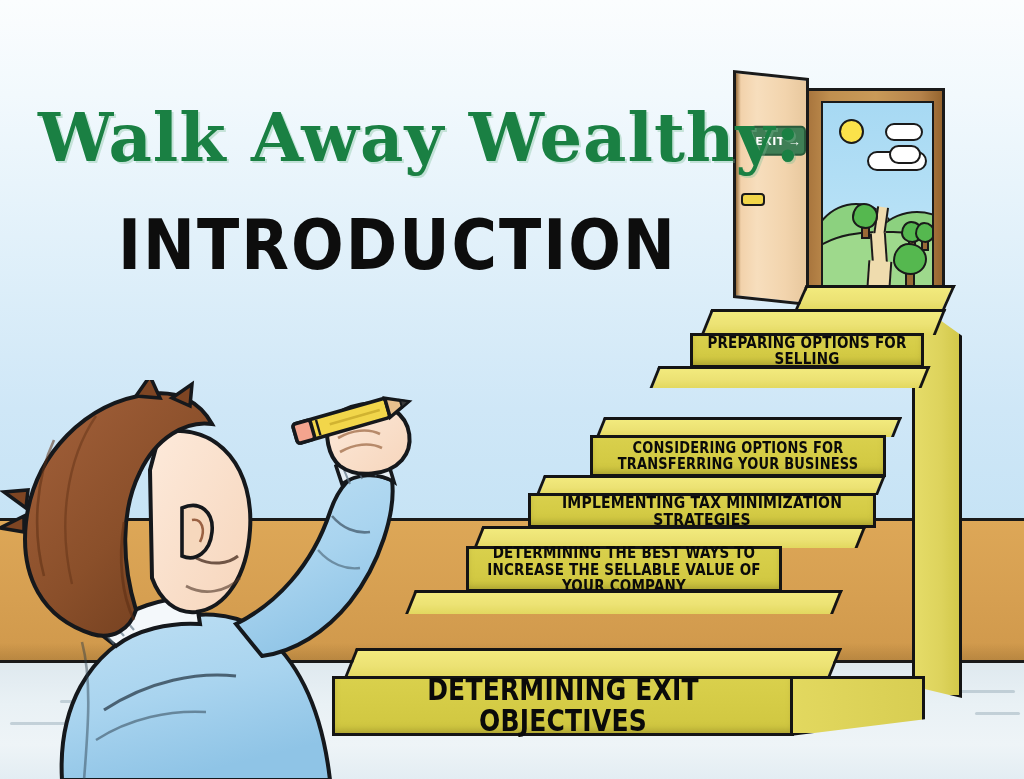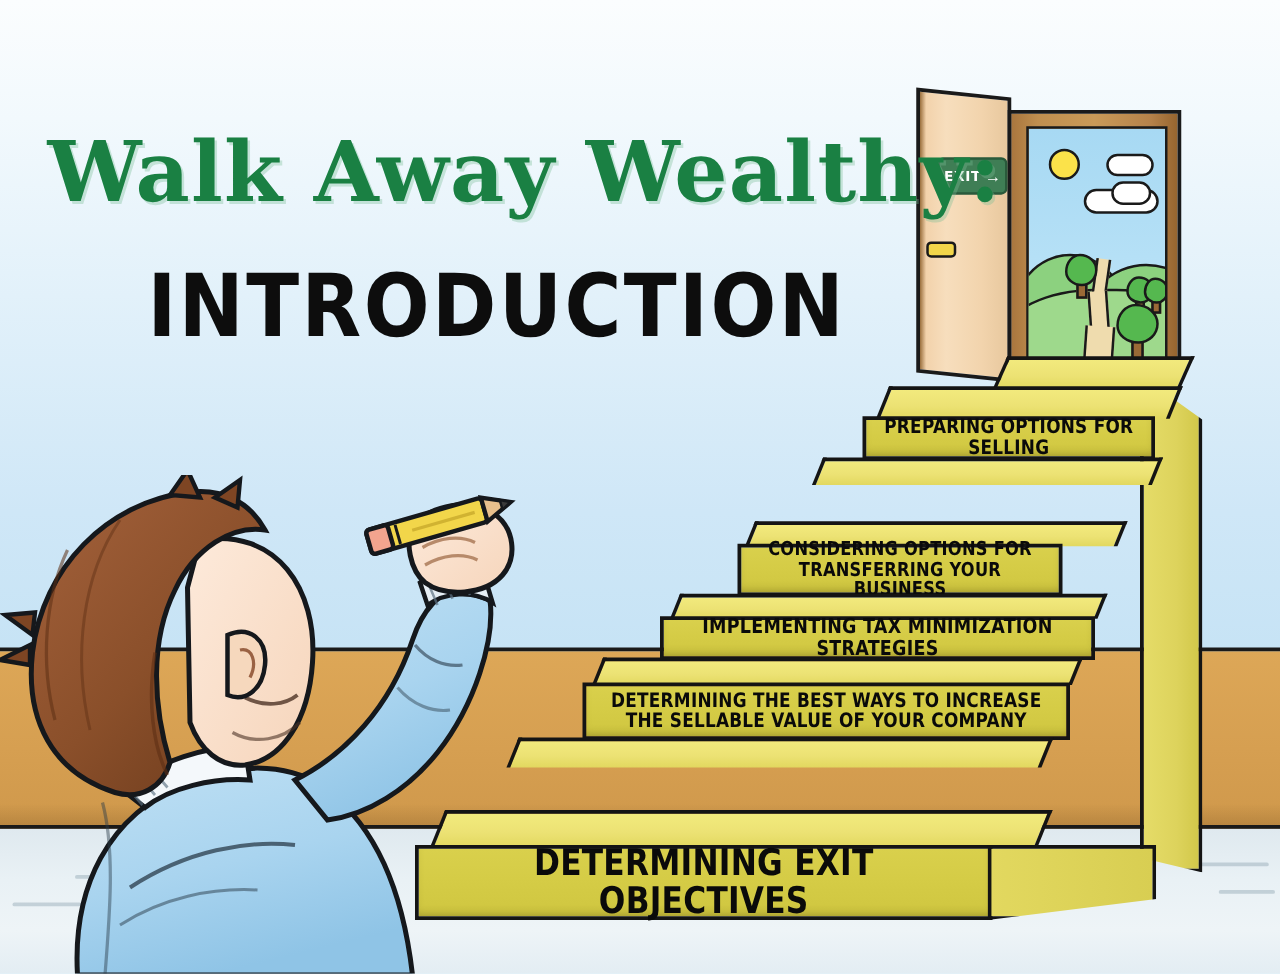--- a/index.html
+++ b/index.html
@@ -278,35 +278,35 @@
     <div class="tread" style="left:706px; top:309px; width:235px; height:26px; transform: skewX(-22deg);"></div>
     <div class="step" style="left:690px; top:333px; width:234px; height:35px;">
       <div class="riser">
         <span class="riser-label nosel" style="font-size:13.5px;">PREPARING OPTIONS FOR SELLING</span>
       </div>
     </div>
 
     <div class="tread" style="left:654px; top:366px; width:272px; height:22px; transform: skewX(-22deg);"></div>
 
     <div class="tread" style="left:600px; top:417px; width:298px; height:20px; transform: skewX(-22deg);"></div>
-    <div class="step" style="left:590px; top:435px; width:260px; height:42px;">
+    <div class="step" style="left:590px; top:435px; width:260px; height:42px;padding-left:36px;">
       <div class="riser">
         <span class="riser-label nosel" style="font-size:13px;">CONSIDERING OPTIONS FOR TRANSFERRING YOUR BUSINESS</span>
       </div>
     </div>
 
     <div class="tread" style="left:540px; top:475px; width:342px; height:20px; transform: skewX(-22deg);"></div>
     <div class="step" style="left:528px; top:493px; width:348px; height:35px;">
       <div class="riser">
         <span class="riser-label nosel" style="font-size:14px;">IMPLEMENTING TAX MINIMIZATION STRATEGIES</span>
       </div>
     </div>
 
     <div class="tread" style="left:478px; top:526px; width:384px; height:22px; transform: skewX(-22deg);"></div>
-    <div class="step" style="left:466px; top:546px; width:390px; height:46px;">
+    <div class="step" style="left:466px; top:546px; width:316px; height:46px;">
       <div class="riser">
         <span class="riser-label nosel" style="font-size:13.5px;">DETERMINING THE BEST WAYS TO INCREASE THE SELLABLE VALUE OF YOUR COMPANY</span>
       </div>
     </div>
 
     <div class="tread" style="left:410px; top:590px; width:428px; height:24px; transform: skewX(-22deg);"></div>
 
     <div class="tread" style="left:350px; top:648px; width:486px; height:30px; transform: skewX(-22deg);"></div>
     <div class="step" style="left:332px; top:676px; width:462px; height:60px;">
       <div class="riser">

